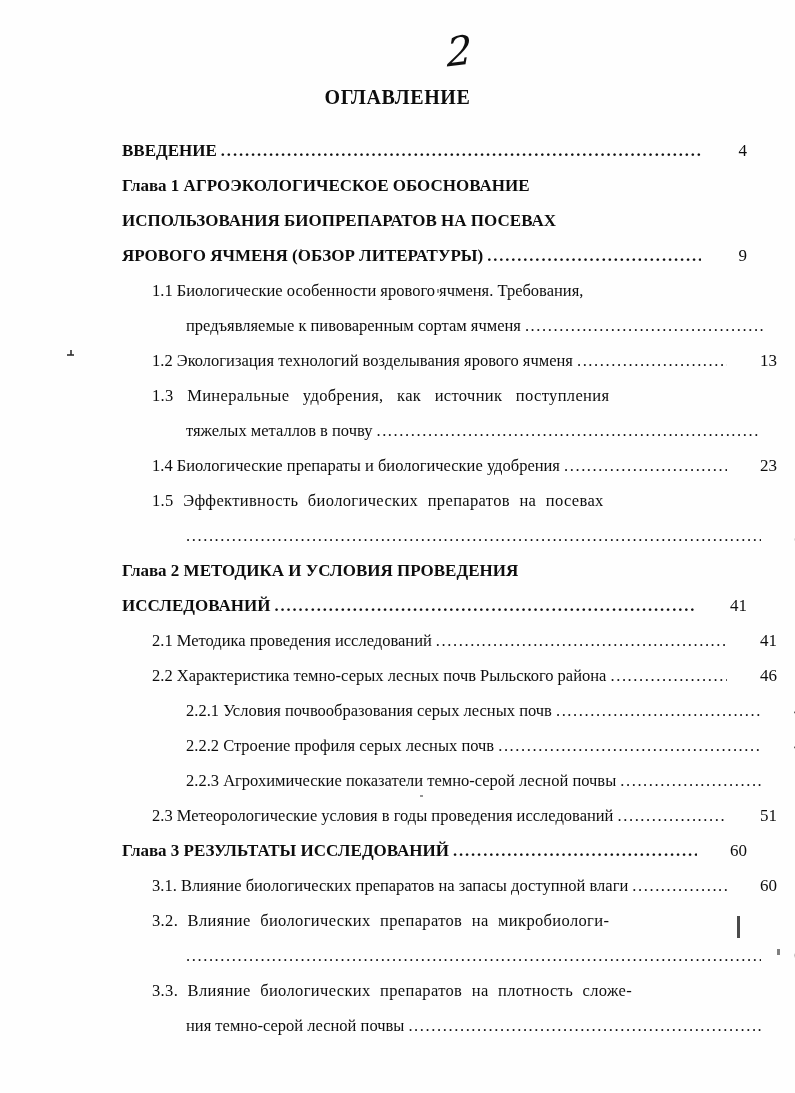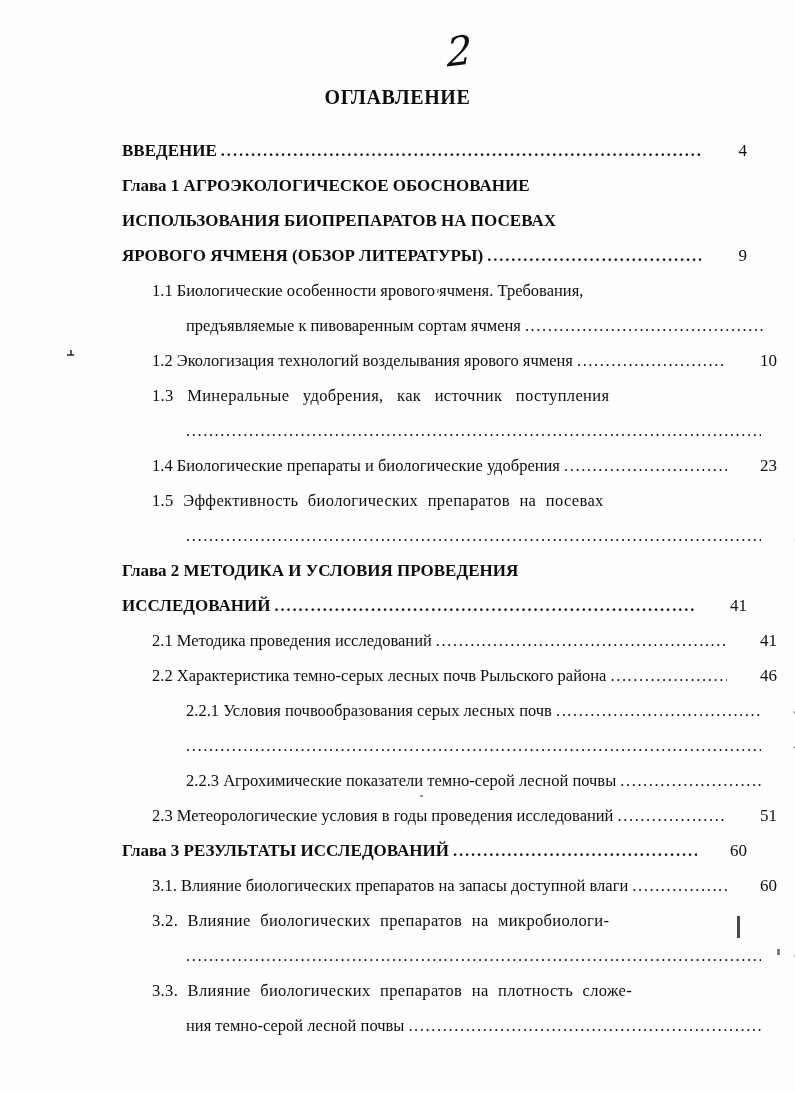--- a/index.html
+++ b/index.html
@@ -171,28 +171,29 @@
         <span class="pg"></span>
       </div>
       <div class="toc-line lvl1c">
         <span class="txt">предъявляемые к пивоваренным сортам ячменя</span>
         <span class="leader"></span>
         <span class="pg">9</span>
       </div>
       <div class="toc-line lvl1">
         <span class="txt">1.2 Экологизация технологий возделывания ярового ячменя</span>
         <span class="leader"></span>
-        <span class="pg wide">10</span>
+        <span class="pg wide">13</span>
       </div>
       <div class="toc-line lvl1 sp-xwide nolead">
         <span class="txt">1.3 Минеральные удобрения, как источник поступления</span>
         <span class="leader"></span>
         <span class="pg"></span>
       </div>
       <div class="toc-line lvl1c">
+        <span class="txt">тяжелых металлов в почву</span>
         <span class="leader"></span>
         <span class="pg wide">17</span>
       </div>
       <div class="toc-line lvl1">
         <span class="txt">1.4 Биологические препараты и биологические удобрения</span>
         <span class="leader"></span>
         <span class="pg wide">23</span>
       </div>
       <div class="toc-line lvl1 sp-wide nolead">
         <span class="txt">1.5 Эффективность  биологических  препаратов на  посевах</span>
@@ -222,20 +223,21 @@
         <span class="txt">2.2 Характеристика темно-серых лесных почв Рыльского района</span>
         <span class="leader"></span>
         <span class="pg wide">46</span>
       </div>
       <div class="toc-line lvl2">
         <span class="txt">2.2.1 Условия почвообразования серых лесных почв</span>
         <span class="leader"></span>
         <span class="pg wide">46</span>
       </div>
       <div class="toc-line lvl2">
+        <span class="txt">2.2.2 Строение профиля серых лесных почв</span>
         <span class="leader"></span>
         <span class="pg wide">48</span>
       </div>
       <div class="toc-line lvl2">
         <span class="txt">2.2.3 Агрохимические показатели темно-серой лесной почвы</span>
         <span class="leader"></span>
         <span class="pg wide">50</span>
       </div>
       <div class="toc-line lvl1">
         <span class="txt">2.3 Метеорологические условия в годы проведения исследований</span>

